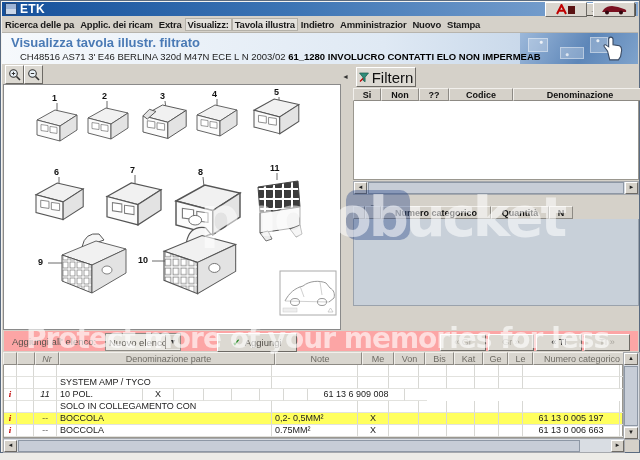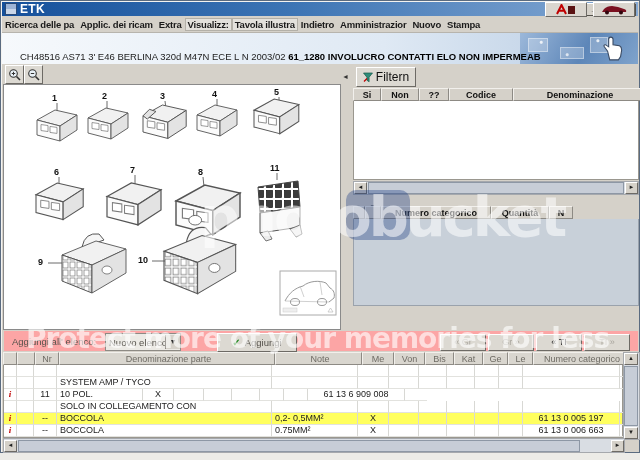--- a/index.html
+++ b/index.html
@@ -47,21 +47,21 @@
   .dn3{left:208px;top:4px;} .dn4{left:270px;top:2px;} .dn5{left:50px;top:82px;}
   .dn6{left:126px;top:80px;}.dn7{left:194px;top:82px;}.dn8{left:34px;top:172px;}
   .dn9{left:134px;top:170px;}.dn10{left:266px;top:78px;}
 
   
   .vsplit{position:absolute;left:340px;top:64px;width:10px;height:266px;background:#d5d1c9;}
   .vsplit .arr{position:absolute;left:1px;top:8px;font-size:7px;color:#333;}
 
   
   .rpanel{position:absolute;left:350px;top:63px;width:288px;height:267px;background:#d5d1c9;}
-  .filterbtn{position:absolute;left:5px;top:3px;width:58px;height:18px;background:#dcd9d2;border:1px solid;border-color:#fff #6d6a65 #6d6a65 #fff;display:flex;align-items:center;justify-content:center;gap:3px;font-size:12px;color:#111;}
+  .filterbtn{position:absolute;left:5px;top:3px;width:58px;height:18px;background:#dcd9d2;border:1px solid;border-color:#fff #6d6a65 #6d6a65 #fff;display:flex;align-items:center;justify-content:center;gap:3px;font-size:15px;color:#111;}
   .t1head{position:absolute;left:2px;top:24px;display:flex;height:13px;}
   .hc{background:#d5d1c9;border:1px solid;border-color:#f2f0ec #8d8a84 #8d8a84 #f2f0ec;font-size:9px;font-weight:bold;color:#111;text-align:center;line-height:12px;overflow:hidden;}
   .t1body{position:absolute;left:2px;top:37px;width:284px;height:78px;background:#fff;border:1px solid #9a978f;border-top:none;}
   .hscroll1{position:absolute;left:2px;top:117px;width:284px;height:12px;background:#d9dde3;border:1px solid #a5a8ad;display:flex;align-items:center;}
   .sarr{width:11px;height:10px;background:#d5d1c9;border:1px solid;border-color:#fff #6d6a65 #6d6a65 #fff;font-size:6px;line-height:9px;text-align:center;color:#222;flex:0 0 auto;}
   .sthumb{height:10px;background:#c7cdd7;border:1px solid #8d97a5;flex:1 1 auto;margin:0 1px;}
   .hsplit2{position:absolute;left:2px;top:131px;width:284px;height:11px;background:#d5d1c9;}
   .hsplit2 span{font-size:6px;color:#333;margin-left:3px;}
   .t2head{position:absolute;left:2px;top:142px;display:flex;height:13px;}
   .t2body{position:absolute;left:2px;top:155px;width:284px;height:86px;background:#c8d0d9;border:1px solid #9aa2ac;border-top:none;}
@@ -80,21 +80,21 @@
 
   
   .ptable{position:absolute;left:2px;top:351px;width:620px;}
   .phead{display:flex;height:13px;}
   .phc{background:#d9d6cf;border:1px solid;border-color:#f2f0ec #8d8a84 #8d8a84 #f2f0ec;font-size:9px;color:#6e6b64;text-align:center;line-height:12px;overflow:hidden;}
   .prow{display:flex;height:12px;background:#fff;}
   .prow.hl{background:#ffff5e;}
   .c{border-right:1px solid #d8d8d4;border-bottom:1px solid #e2e2de;font-size:9px;color:#222;line-height:11px;overflow:hidden;white-space:nowrap;}
   .ci{color:#c00000;font-family:"Liberation Serif",serif;font-style:italic;font-weight:bold;text-align:center;}
   .w-info{width:12px;flex:0 0 auto;} .w-sel{width:16px;flex:0 0 auto;}
-  .w-nr{width:22px;text-align:center;flex:0 0 auto;}
+  .w-nr{width:22px;text-align:center;flex:0 0 auto;font-style:italic;}
   .w-name{width:211px;padding-left:3px;flex:0 0 auto;}
   .w-note{width:82px;padding-left:3px;flex:0 0 auto;}
   .w-me{width:30px;text-align:center;flex:0 0 auto;}
   .w-von{width:29px;flex:0 0 auto;} .w-bis{width:27px;flex:0 0 auto;}
   .w-kat{width:27px;flex:0 0 auto;} .w-ge{width:23px;flex:0 0 auto;}
   .w-le{width:23px;flex:0 0 auto;} .w-num{width:96px;text-align:center;flex:0 0 auto;}
   .w-ae{width:22px;flex:0 0 auto;border-right:none;}
   .pbody{border:1px solid #9a978f;border-top:none;background:#3b82f6;}
   .vscroll{position:absolute;left:622px;top:351px;width:15px;height:86px;background:#d9dde3;border:1px solid #a5a8ad;display:flex;flex-direction:column;}
   .vscroll .sarr{width:12px;}
@@ -162,20 +162,21 @@
     <div class="collage">
       <div class="chip" style="left:8px;top:5px;width:18px;height:12px;"></div>
       <div class="chip" style="left:40px;top:14px;width:22px;height:10px;"></div>
       <div class="chip" style="left:70px;top:4px;width:16px;height:14px;"></div>
       <div class="handcur">
         <svg width="22" height="26" viewBox="0 0 20 24">
           <path d="M7,22 L5,14 L2,10 Q1,8 3,8 L6,10 L6,3 Q6,1 8,1 Q10,1 10,3 L10,8 L16,9 Q18,10 18,13 L17,19 L15,22 Z" fill="#fff" stroke="#3a4a62" stroke-width="1"></path>
         </svg>
       </div>
     </div>
+    <div class="htitle">Visualizza tavola illustr. filtrato</div>
     <div class="hsub">
       <span>CH48516 AS71 3' E46 BERLINA 320d M47N ECE L N 2003/02</span>
       <b>61_1280 INVOLUCRO CONTATTI ELO NON IMPERMEAB</b>
     </div>
   </div>
 
   <div class="zoombar">
     <div class="zbtn" style="left:2px;">
       <svg width="13" height="13" viewBox="0 0 13 13">
         <circle cx="5.5" cy="5.5" r="3.8" fill="#e8f0f6" stroke="#333" stroke-width="1.1"></circle>

